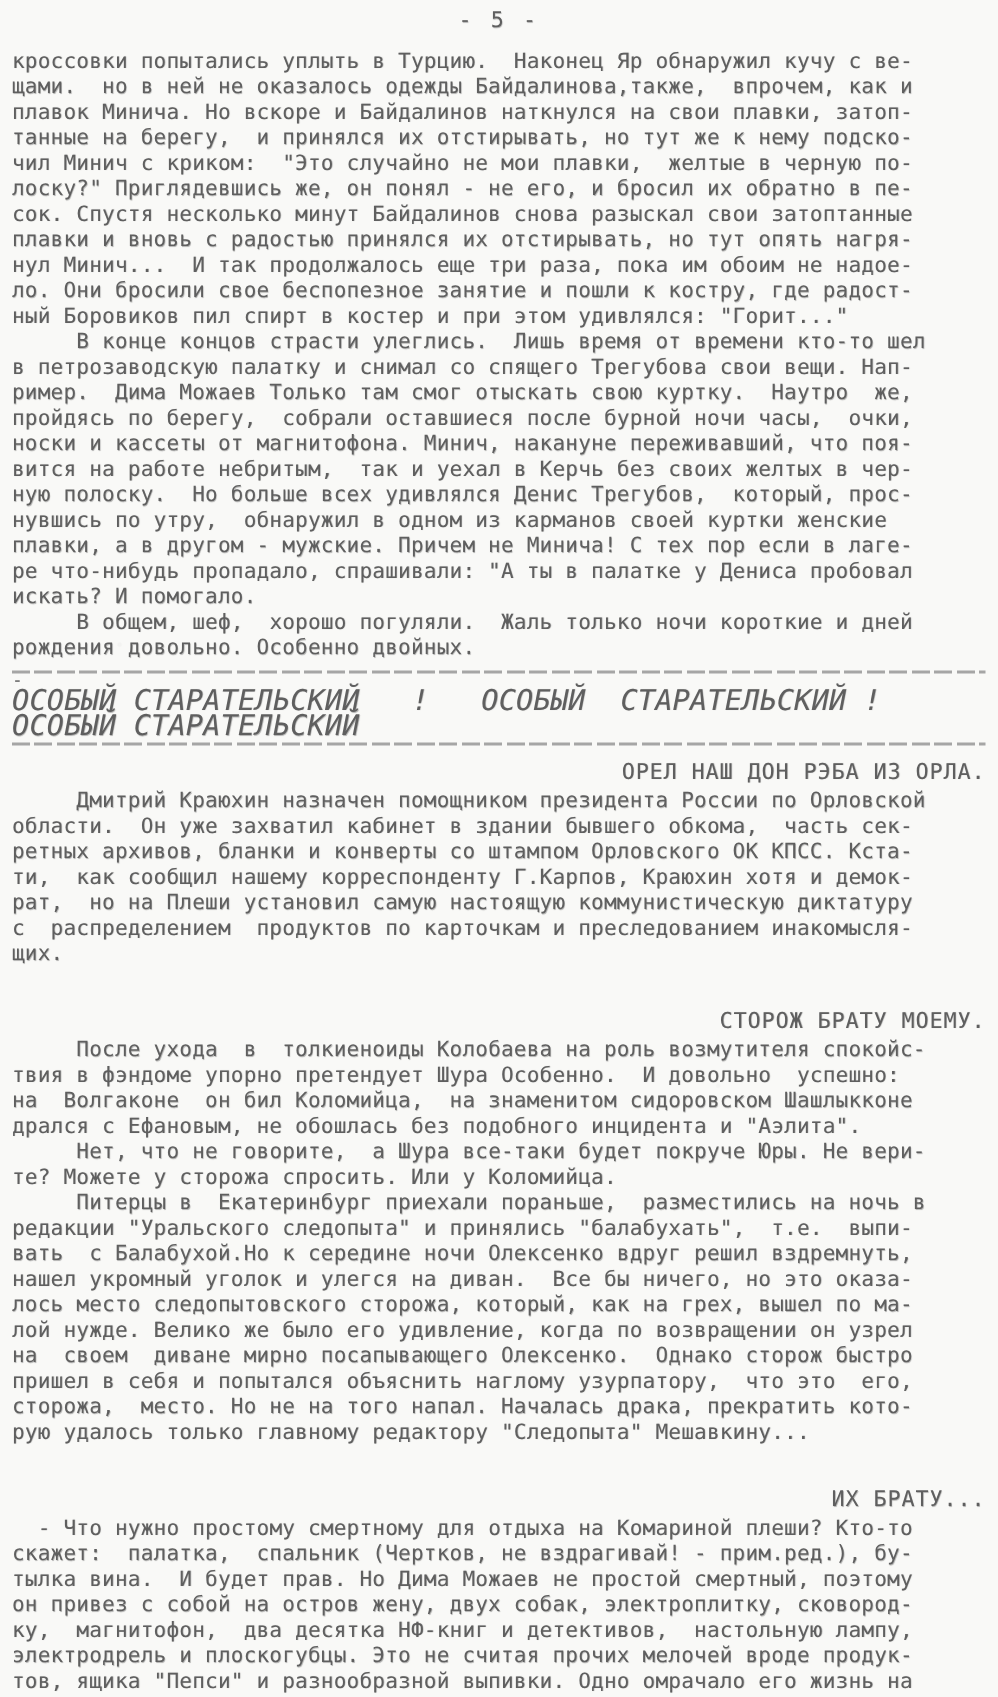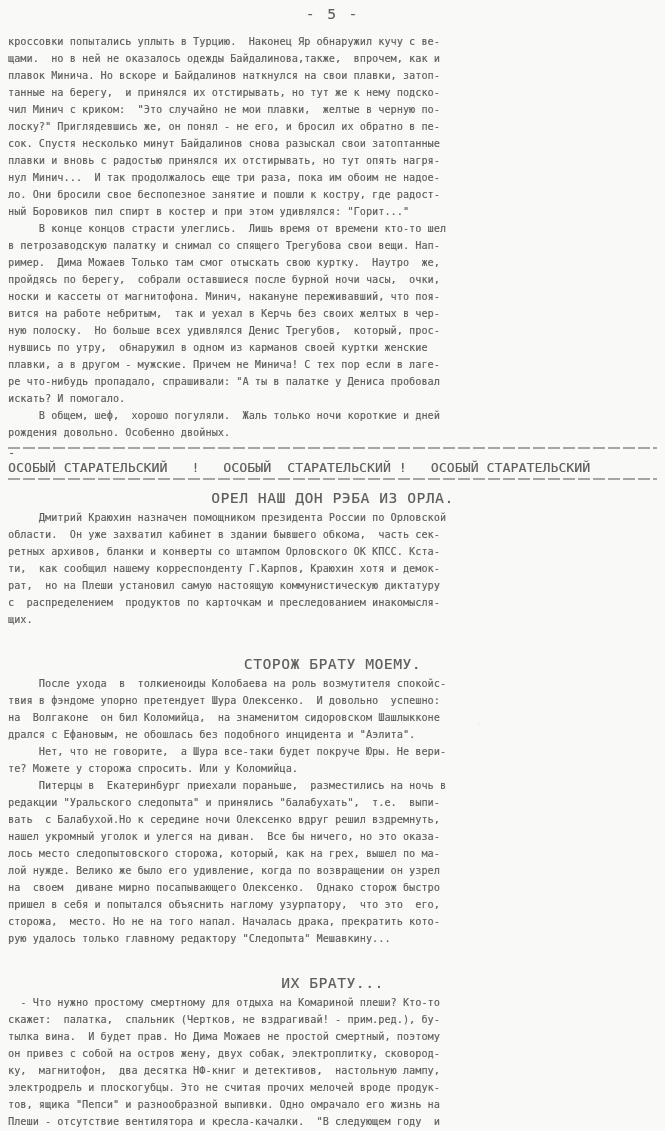--- a/index.html
+++ b/index.html
@@ -34,48 +34,49 @@
     font-size: 14.5px;
     line-height: 17px;
     margin-bottom: 10px;
     letter-spacing: 2px;
   }
   .para, .banner, .headline, .pagenum {
     white-space: pre-wrap;
     text-shadow: 0.4px 0.4px 0.5px rgba(95,95,95,0.45);
   }
   .para {
-    font-size: 10px;
+    font-size: 14px;
     line-height: 17px;
     letter-spacing: 0.15px;
   }
   .rule {
     height: 2px;
     background: repeating-linear-gradient(90deg, var(--rule) 0 12px, transparent 12px 15px);
     opacity: 0.75;
   }
   .rule.top { margin-top: 6px; }
   .rule.bottom { margin-bottom: 4px; }
   .stray {
     font-size: 12px;
     line-height: 8px;
     height: 8px;
     color: var(--ink);
   }
   .banner {
-    font-size: 13px;
+    font-size: 19px;
     line-height: 17px;
     margin: 2px 0;
     letter-spacing: 0.15px;
+    font-style: italic;
   }
   .headline {
     font-size: 14.5px;
     line-height: 17px;
     font-weight: normal;
-    text-align: center;
+    text-align: right;
     letter-spacing: 0.6px;
   }
   .headline.first { margin-top: 10px; margin-bottom: 2px; }
   .headline.later { margin-top: 28px; margin-bottom: 2px; }
 </style>
 </head>
 <body>
 
 <div class="page">
 
@@ -115,21 +116,21 @@
   <div class="para">     Дмитрий Краюхин назначен помощником президента России по Орловской
 области.  Он уже захватил кабинет в здании бывшего обкома,  часть сек-
 ретных архивов, бланки и конверты со штампом Орловского ОК КПСС. Кста-
 ти,  как сообщил нашему корреспонденту Г.Карпов, Краюхин хотя и демок-
 рат,  но на Плеши установил самую настоящую коммунистическую диктатуру
 с  распределением  продуктов по карточкам и преследованием инакомысля-
 щих.</div>
 
   <h2 class="headline later">СТОРОЖ БРАТУ МОЕМУ.</h2>
   <div class="para">     После ухода  в  толкиеноиды Колобаева на роль возмутителя спокойс-
-твия в фэндоме упорно претендует Шура Олексенко.  И довольно  успешно:
+твия в фэндоме упорно претендует Шура Особенно.  И довольно  успешно:
 на  Волгаконе  он бил Коломийца,  на знаменитом сидоровском Шашлыкконе
 дрался с Ефановым, не обошлась без подобного инцидента и "Аэлита".</div>
   <div class="para">     Нет, что не говорите,  а Шура все-таки будет покруче Юры. Не вери-
 те? Можете у сторожа спросить. Или у Коломийца.</div>
   <div class="para">     Питерцы в  Екатеринбург приехали пораньше,  разместились на ночь в
 редакции "Уральского следопыта" и принялись "балабухать",  т.е.  выпи-
 вать  с Балабухой.Но к середине ночи Олексенко вдруг решил вздремнуть,
 нашел укромный уголок и улегся на диван.  Все бы ничего, но это оказа-
 лось место следопытовского сторожа, который, как на грех, вышел по ма-
 лой нужде. Велико же было его удивление, когда по возвращении он узрел

